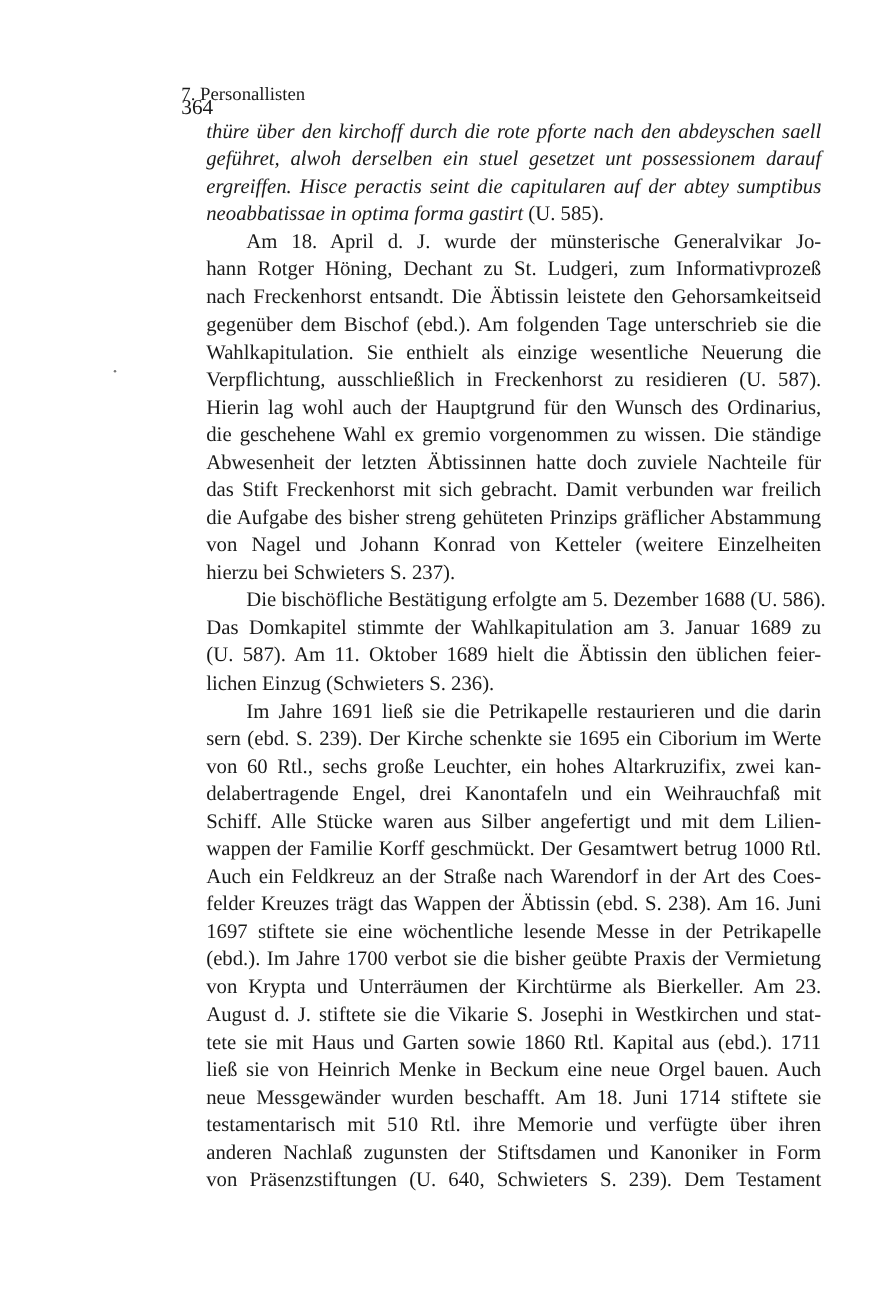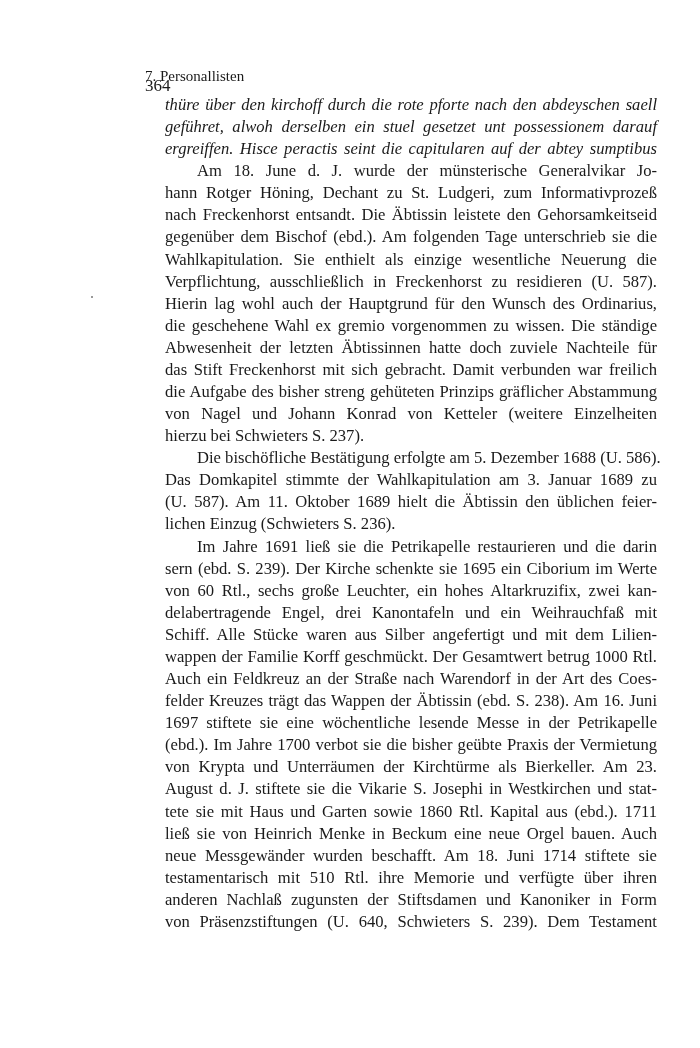--- a/index.html
+++ b/index.html
@@ -70,22 +70,23 @@
 <div>
   <span class="page-number">364</span>
   <span class="running-head">7. Personallisten</span>
   <span class="margin-dot"></span>
 
   <div class="body-text">
 
     <span class="line it">thüre über den kirchoff durch die rote pforte nach den abdeyschen saell</span>
     <span class="line it">geführet, alwoh derselben ein stuel gesetzet unt possessionem darauf</span>
     <span class="line it">ergreiffen. Hisce peractis seint die capitularen auf der abtey sumptibus</span>
+    <span class="line last"><span class="it">neoabbatissae in optima forma gastirt</span><span> (U. 585).</span></span>
 
-    <span class="line indent">Am 18. June d. J. wurde der münsterische Generalvikar Jo-</span>
+    <span class="line indent">Am 18. April d. J. wurde der münsterische Generalvikar Jo-</span>
     <span class="line">hann Rotger Höning, Dechant zu St. Ludgeri, zum Informativprozeß</span>
     <span class="line">nach Freckenhorst entsandt. Die Äbtissin leistete den Gehorsamkeitseid</span>
     <span class="line">gegenüber dem Bischof (ebd.). Am folgenden Tage unterschrieb sie die</span>
     <span class="line">Wahlkapitulation. Sie enthielt als einzige wesentliche Neuerung die</span>
     <span class="line">Verpflichtung, ausschließlich in Freckenhorst zu residieren (U. 587).</span>
     <span class="line">Hierin lag wohl auch der Hauptgrund für den Wunsch des Ordinarius,</span>
     <span class="line">die geschehene Wahl ex gremio vorgenommen zu wissen. Die ständige</span>
     <span class="line">Abwesenheit der letzten Äbtissinnen hatte doch zuviele Nachteile für</span>
     <span class="line">das Stift Freckenhorst mit sich gebracht. Damit verbunden war freilich</span>
     <span class="line">die Aufgabe des bisher streng gehüteten Prinzips gräflicher Abstammung</span>

